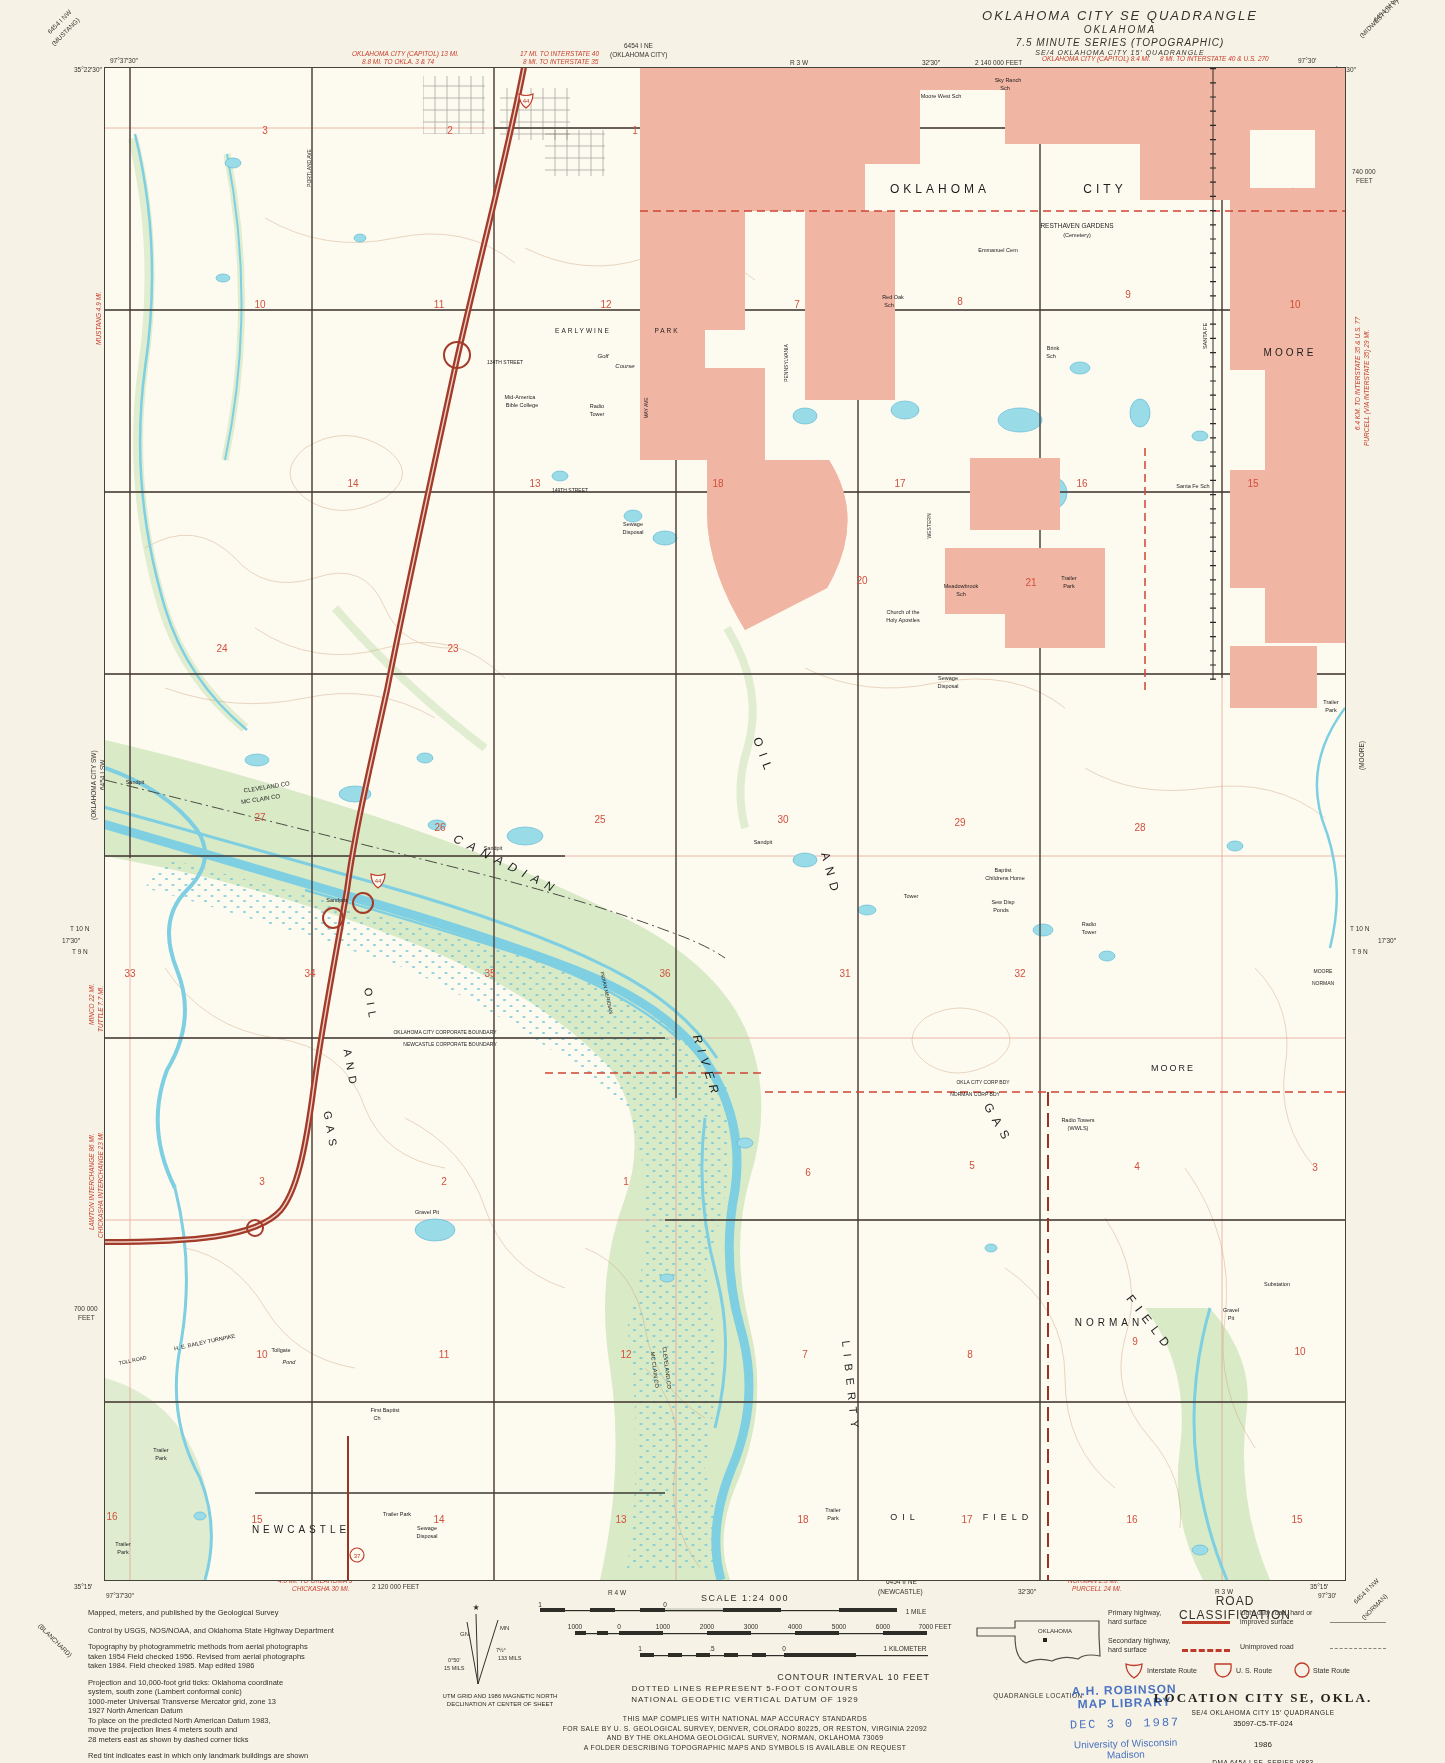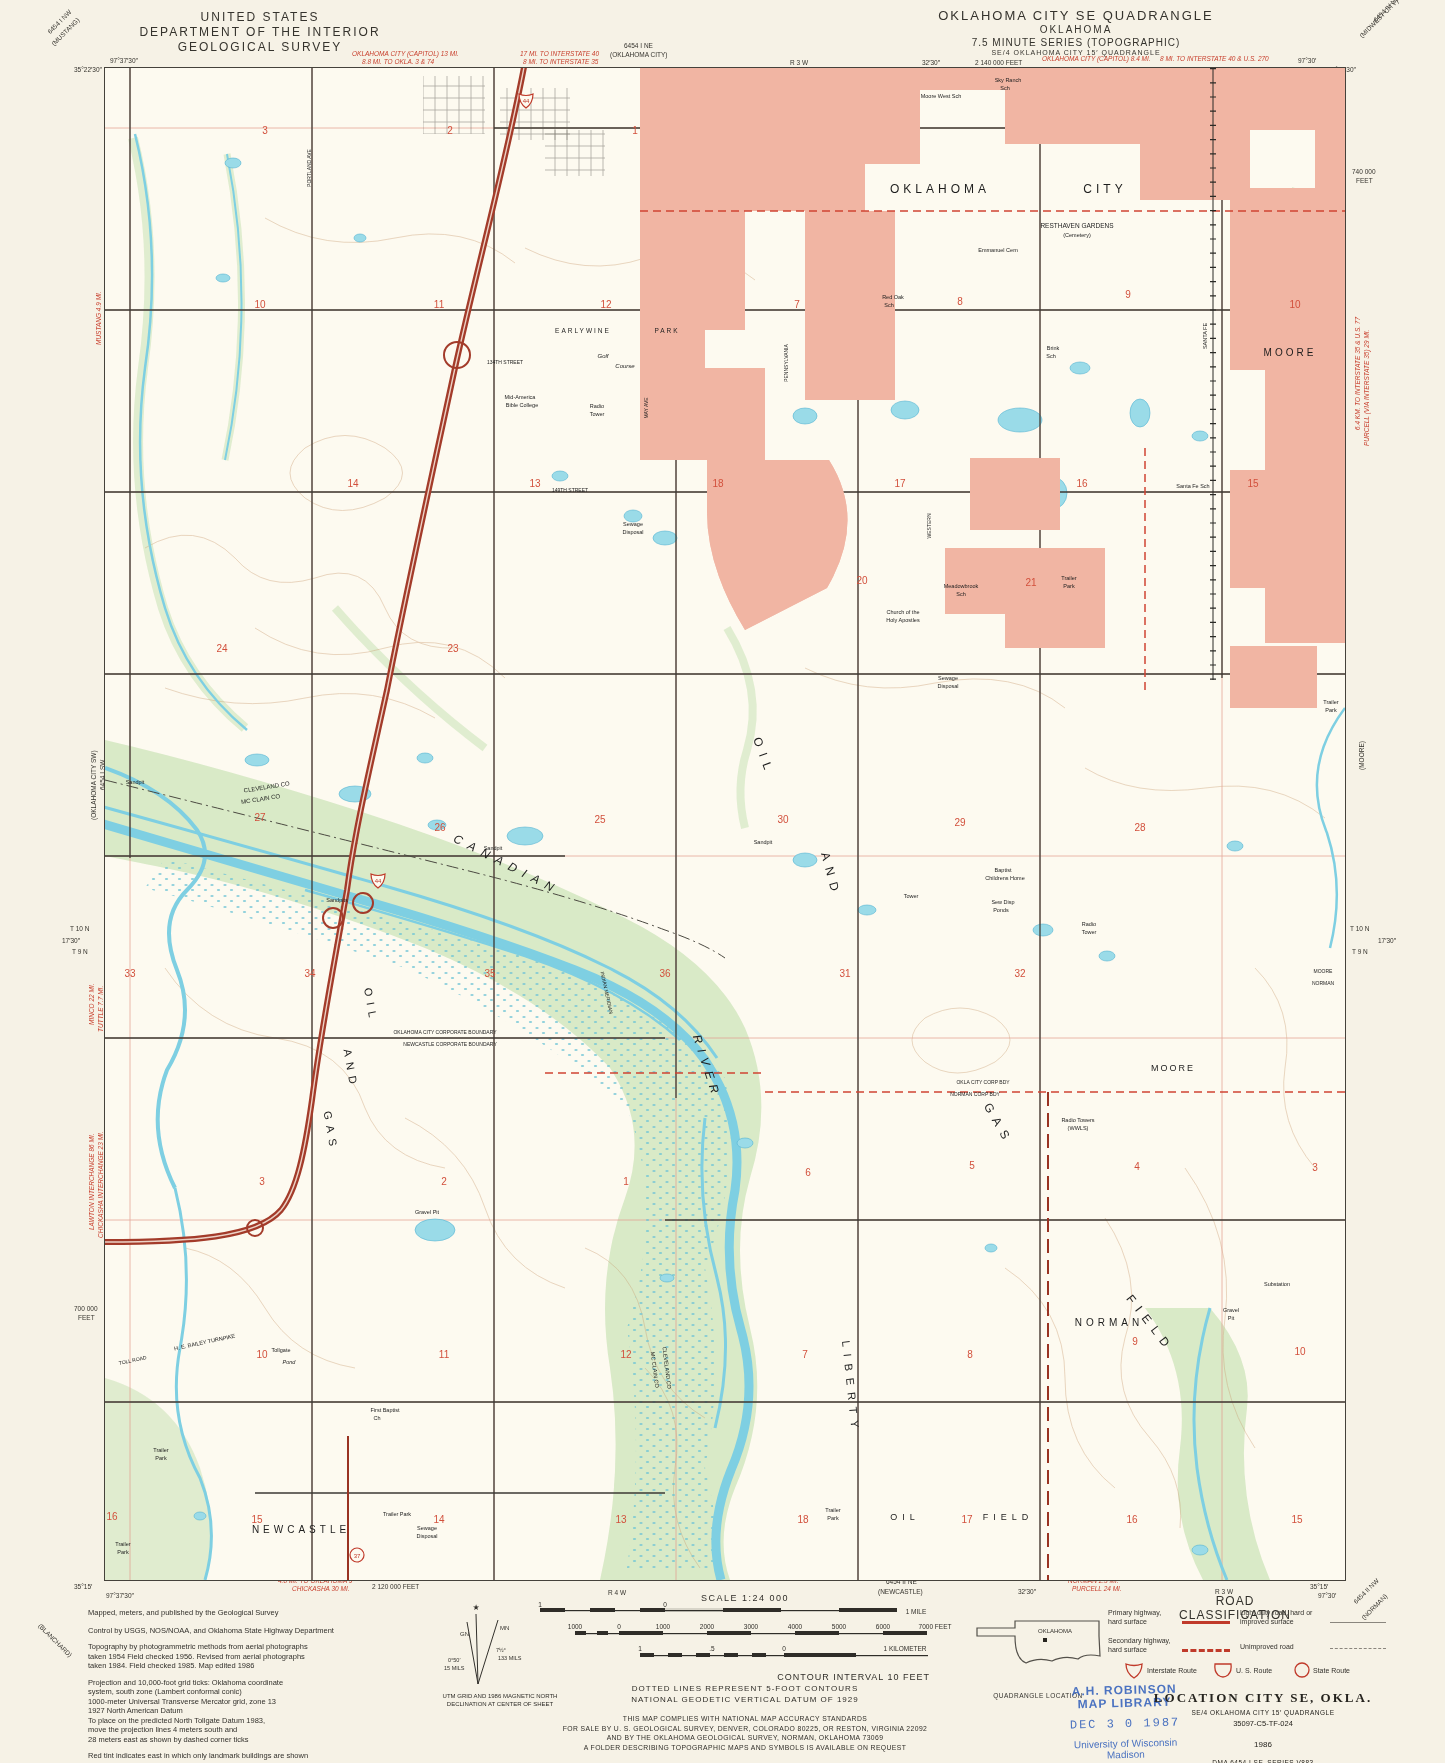--- a/index.html
+++ b/index.html
@@ -38,26 +38,21 @@
   .tblock .t5{font-size:6.5px;margin-top:10px;letter-spacing:.5px;}
   .qloc{position:absolute;text-align:center;}
   .qloc .cap{font-size:6.5px;letter-spacing:.5px;color:#33312c;margin-top:2px;}
   svg text{font-family:"Liberation Sans",sans-serif;}
 </style>
 </head>
 <body>
 
 <div class="page">
 
-  <div class="hdr" style="left:110px;top:10px;width:300px;">
-    <div class="l1">UNITED STATES</div>
-    <div class="l2">DEPARTMENT OF THE INTERIOR</div>
-    <div class="l3">GEOLOGICAL SURVEY</div>
-  </div>
-  <div class="hdr hdrR" style="left:836px;top:8px;width:480px;">
+  <div class="hdr hdrR" style="left:880px;top:8px;width:480px;font-style:italic;">
     <div class="l1">OKLAHOMA CITY SE QUADRANGLE</div>
     <div class="l2">OKLAHOMA</div>
     <div class="l3">7.5 MINUTE SERIES (TOPOGRAPHIC)</div>
     <div class="l4">SE/4 OKLAHOMA CITY 15′ QUADRANGLE</div>
   </div>
 
   <div id="margins">
       <span class="mn" style="left: 110px; top: 57px;">97°37′30″</span>
       <span class="mn" style="left: 74px; top: 66px;">35°22′30″</span>
       <span class="mn red" style="left: 352px; top: 50px;">OKLAHOMA CITY (CAPITOL) 13 MI.</span>
@@ -445,21 +440,21 @@
       <div class="para">
         <div>Topography by photogrammetric methods from aerial photographs</div>
         <div>taken 1954   Field checked 1956.   Revised from aerial photographs</div>
         <div>taken 1984.   Field checked 1985.   Map edited 1986</div>
       </div>
       <div class="para">
         <div>Projection and 10,000-foot grid ticks: Oklahoma coordinate</div>
         <div>system, south zone (Lambert conformal conic)</div>
         <div>1000-meter Universal Transverse Mercator grid, zone 13</div>
         <div>1927 North American Datum</div>
-        <div>To place on the predicted North Tollgate Datum 1983,</div>
+        <div>To place on the predicted North American Datum 1983,</div>
         <div>move the projection lines 4 meters south and</div>
         <div>28 meters east as shown by dashed corner ticks</div>
       </div>
       <div class="para">
         <div>Red tint indicates east in which only landmark buildings are shown</div>
       </div>
     </div>
 
   <svg class="foot" style="left:440px;top:1596px;" width="110" height="92" viewBox="0 0 110 92">
     <line x1="38" y1="88" x2="36" y2="18" stroke="#33312c" stroke-width="1"></line>

